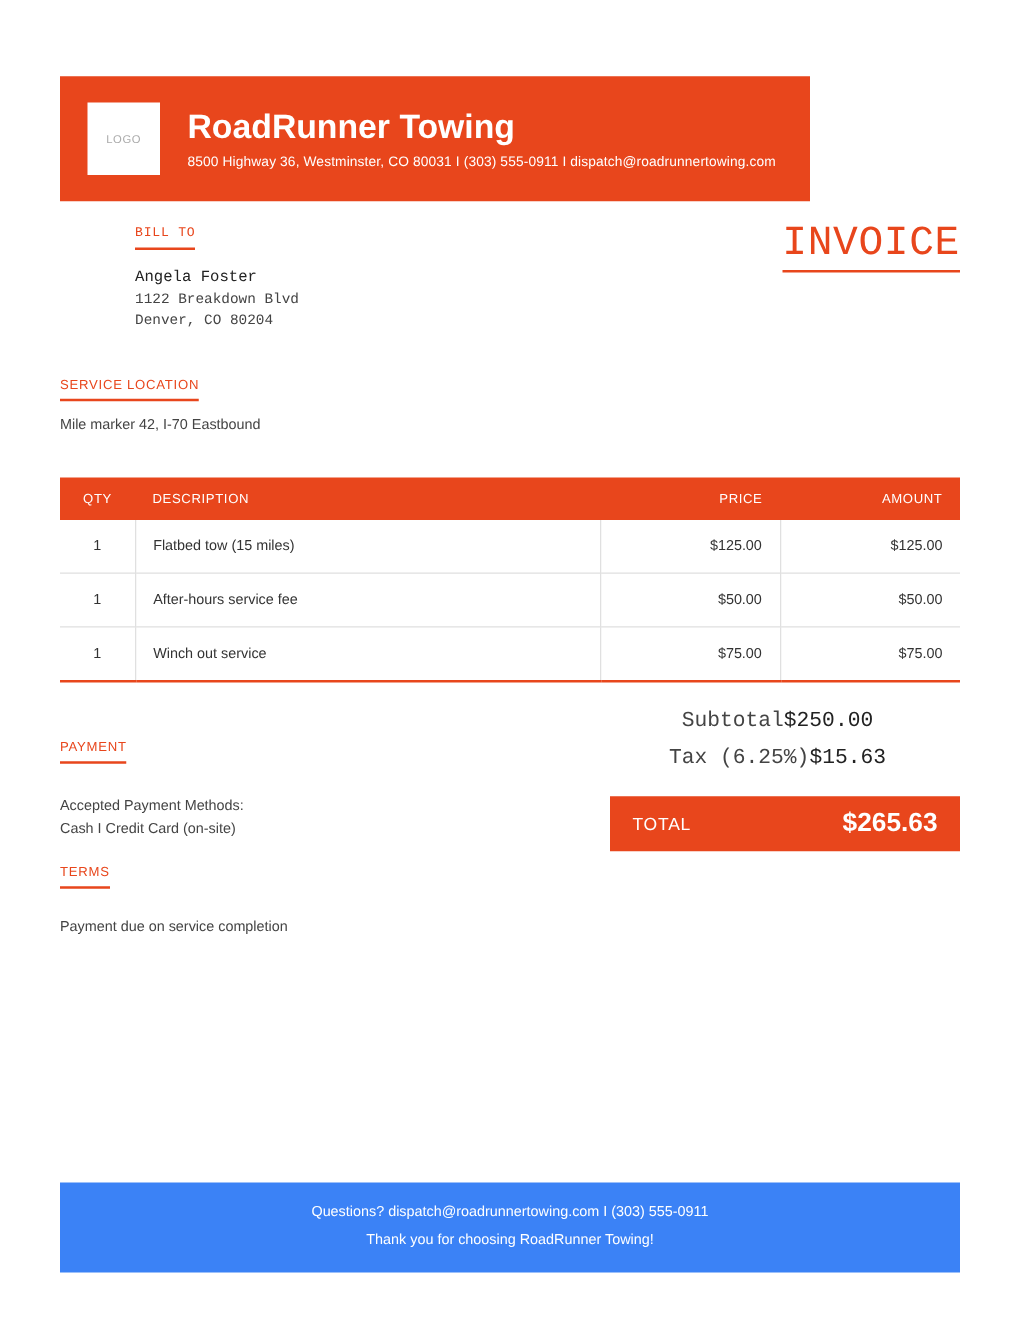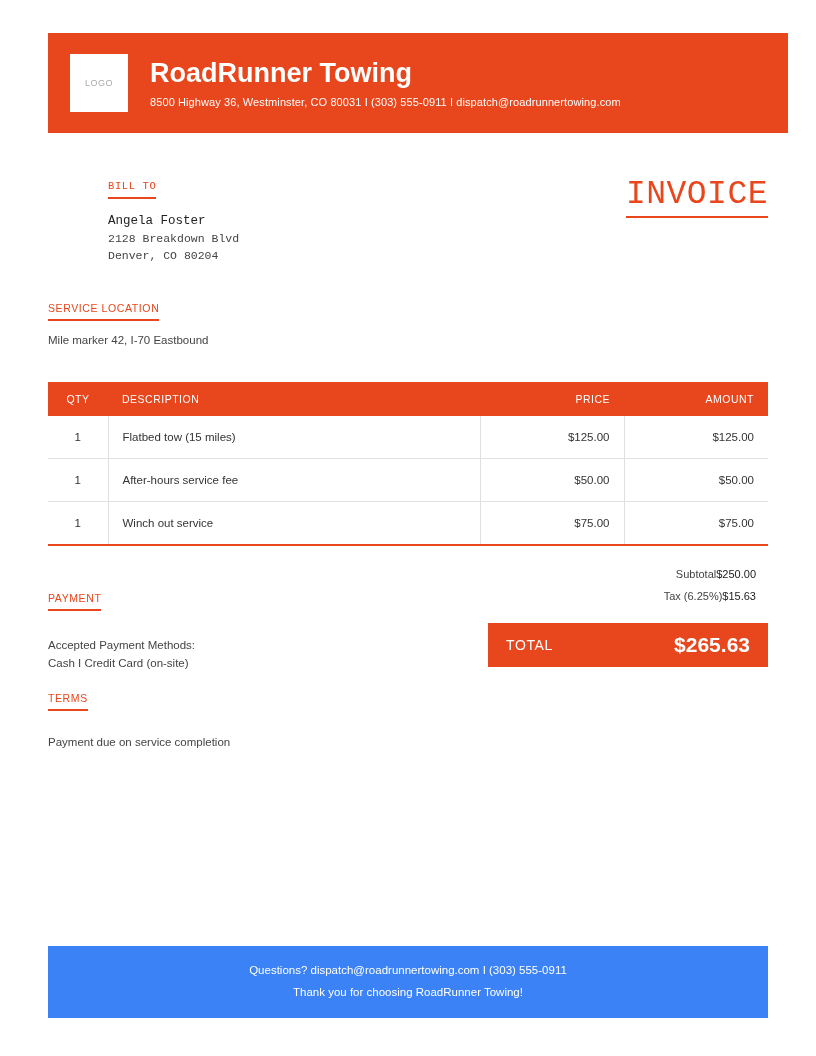--- a/index.html
+++ b/index.html
@@ -19,22 +19,22 @@
     width: 816px;
     height: 1056px;
     box-sizing: border-box;
     padding: 0 48px;
   }
 
   
   .header {
     position: absolute;
     left: 48px;
-    top: 33px;
-    width: 740px;
+    top: 61px;
+    width: 600px;
     height: 100px;
     background: #e8461c;
     display: flex;
     align-items: center;
     box-sizing: border-box;
     padding: 0 22px;
   }
   .logo-box {
     width: 58px;
     height: 58px;
@@ -170,24 +170,25 @@
 
   
   .totals {
     position: absolute;
     left: 488px;
     top: 563px;
     width: 280px;
   }
   .totals-row {
     display: flex;
-    justify-content: flex-end;
-    font-size: 11px;
+    justify-content: center;
+    font-size: 17px;
     color: #444444;
     padding: 5px 12px 5px 0;
+    font-family: Liberation Mono, monospace;
   }
   .totals-row .val { color: #222222; }
   .total-bar {
     margin-top: 16px;
     background: #e8461c;
     color: #ffffff;
     height: 44px;
     display: flex;
     align-items: center;
     justify-content: space-between;
@@ -250,21 +251,21 @@
     <div class="header-text">
       <div class="company-name">RoadRunner Towing</div>
       <div class="company-contact">8500 Highway 36, Westminster, CO 80031 I (303) 555-0911 I dispatch@roadrunnertowing.com</div>
     </div>
   </div>
 
   <div class="mid">
     <div class="bill-to-block">
       <div class="section-label">BILL TO</div>
       <div class="bill-name">Angela Foster</div>
-      <div class="bill-line">2128 Breakdown Blvd</div>
+      <div class="bill-line">1122 Breakdown Blvd</div>
       <div class="bill-line">Denver, CO 80204</div>
     </div>
     <div class="invoice-block">
       <div class="invoice-word">INVOICE</div>
     </div>
   </div>
 
   <div class="service-location">
     <div class="section-label">SERVICE LOCATION</div>
     <div class="service-value">Mile marker 42, I-70 Eastbound</div>

